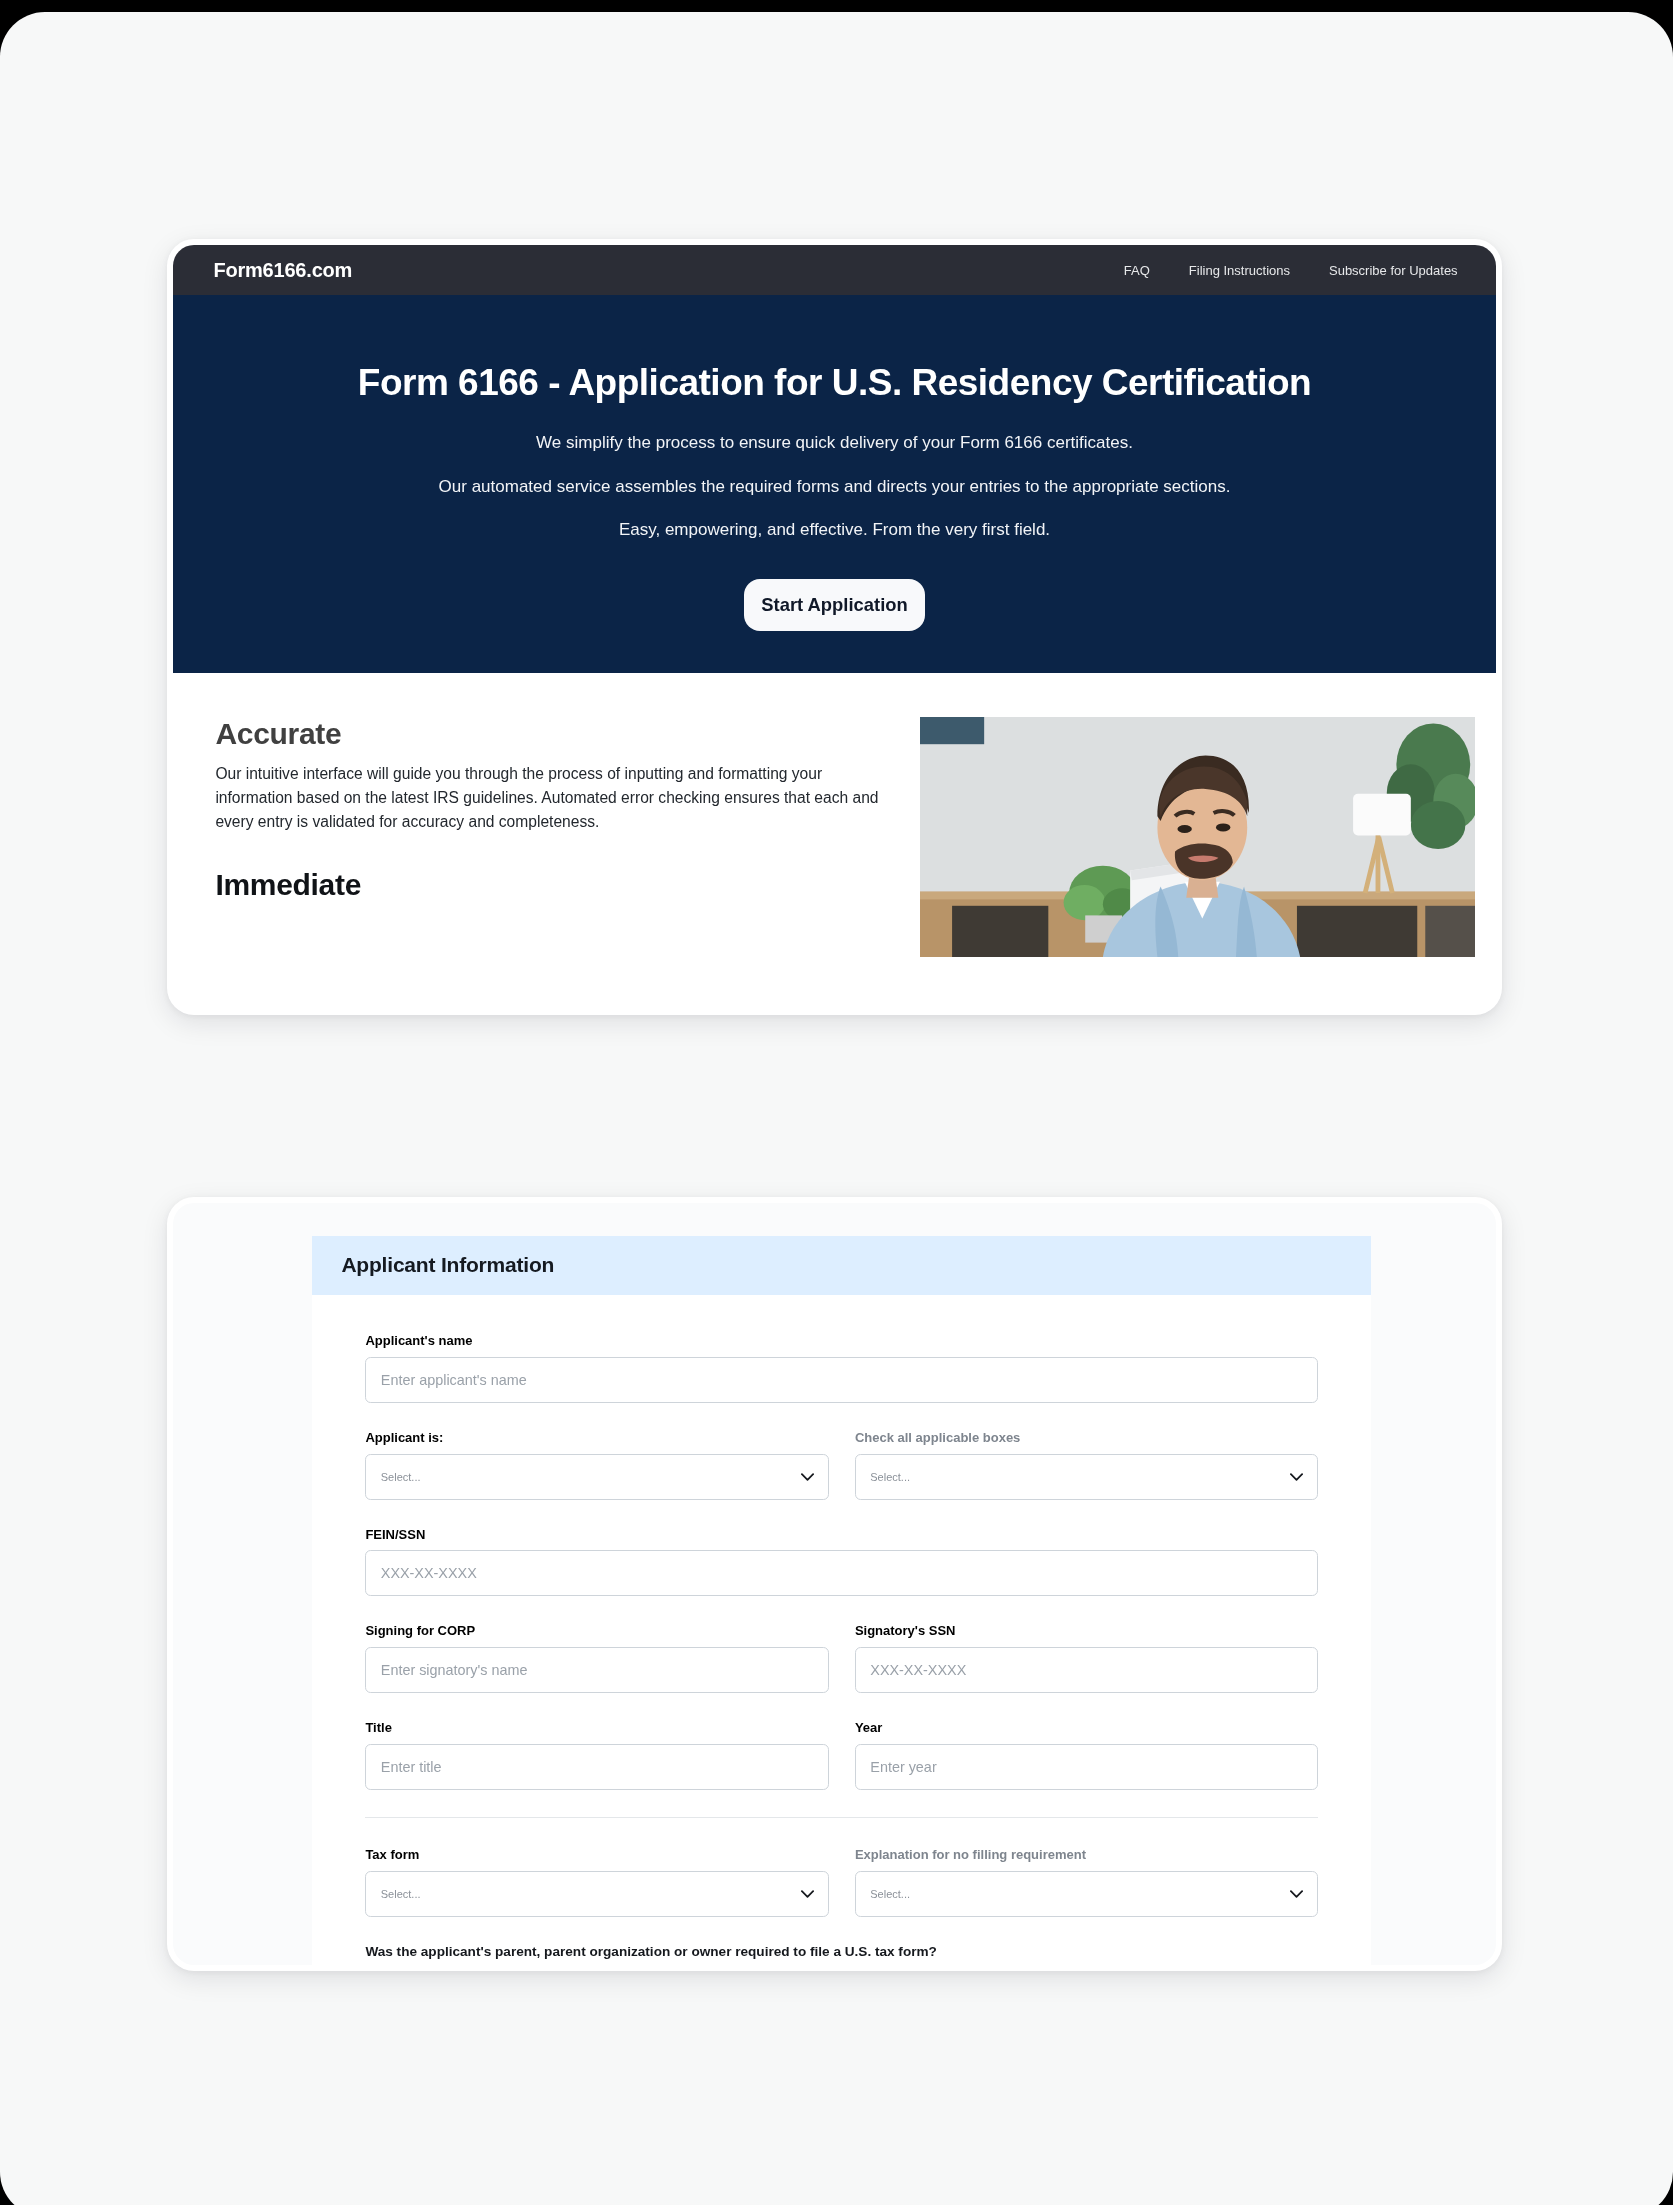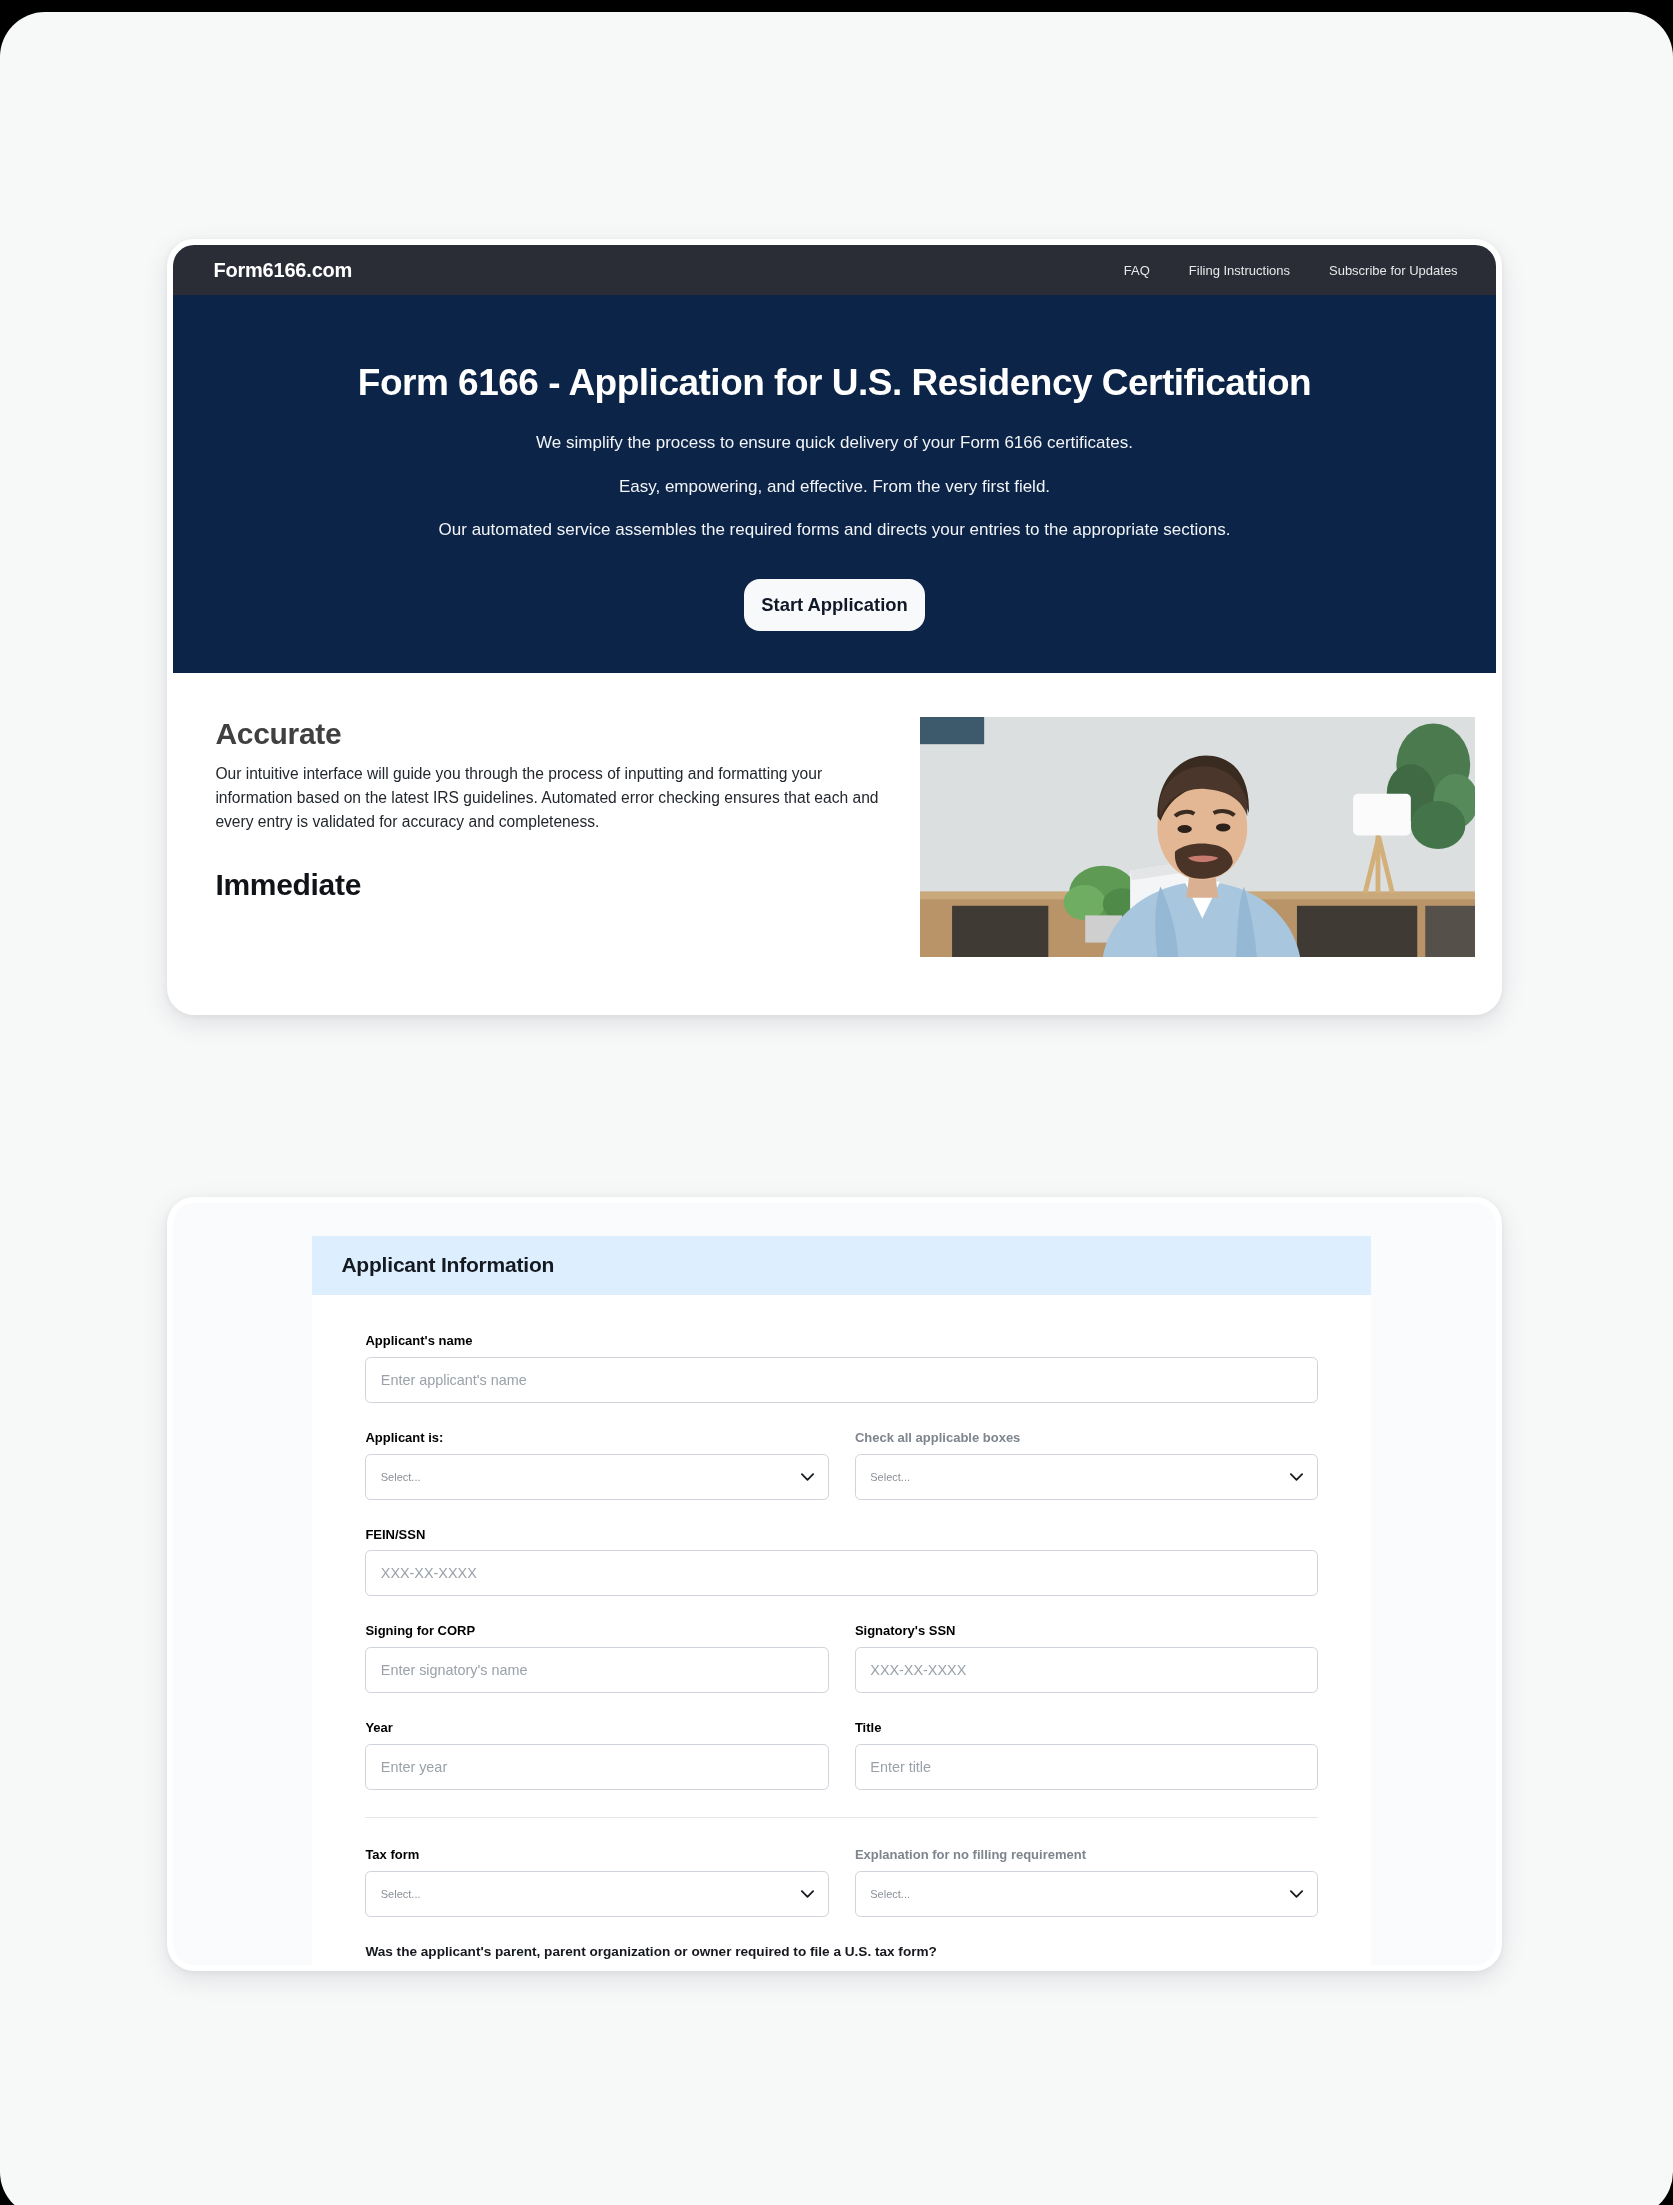--- a/index.html
+++ b/index.html
@@ -284,22 +284,22 @@
         <div class="navlinks">
           <a class="navlink">FAQ</a>
           <a class="navlink">Filing Instructions</a>
           <a class="navlink">Subscribe for Updates</a>
         </div>
       </div>
 
       <div class="hero">
         <h1 class="hero-title">Form 6166 - Application for U.S. Residency Certification</h1>
         <p class="hero-sub s1">We simplify the process to ensure quick delivery of your Form 6166 certificates.</p>
+        <p class="hero-sub s2">Our automated service assembles the required forms and directs your entries to the appropriate sections.</p>
         <p class="hero-sub s3">Easy, empowering, and effective. From the very first field.</p>
-        <p class="hero-sub s2">Our automated service assembles the required forms and directs your entries to the appropriate sections.</p>
         <button class="hero-btn">Start Application</button>
       </div>
 
       <div class="features">
         <div class="feat-left">
           <h2 class="feat-h">Accurate</h2>
           <p class="feat-p">Our intuitive interface will guide you through the process of inputting and formatting your information based on the latest IRS guidelines. Automated error checking ensures that each and every entry is validated for accuracy and completeness.</p>
           <h2 class="feat-h2">Immediate</h2>
         </div>
         <div class="feat-right">
@@ -412,26 +412,26 @@
               <input class="fld-input" type="text" placeholder="Enter signatory's name" style="">
             </div>
             <div>
               <label class="fld-label">Signatory's SSN</label>
               <input class="fld-input" type="text" placeholder="XXX-XX-XXXX" style="">
             </div>
           </div>
 
           <div class="row-2">
             <div>
+              <label class="fld-label">Title</label>
+              <input class="fld-input" type="text" placeholder="Enter title" style="">
+            </div>
+            <div>
               <label class="fld-label">Year</label>
               <input class="fld-input" type="text" placeholder="Enter year" style="">
-            </div>
-            <div>
-              <label class="fld-label">Title</label>
-              <input class="fld-input" type="text" placeholder="Enter title" style="">
             </div>
           </div>
 
           <hr class="hr-sep">
 
           <div class="row-2">
             <div>
               <label class="fld-label">Tax form</label>
               <div class="fld-select-wrap">
                 <div class="fld-select">Select...</div>

